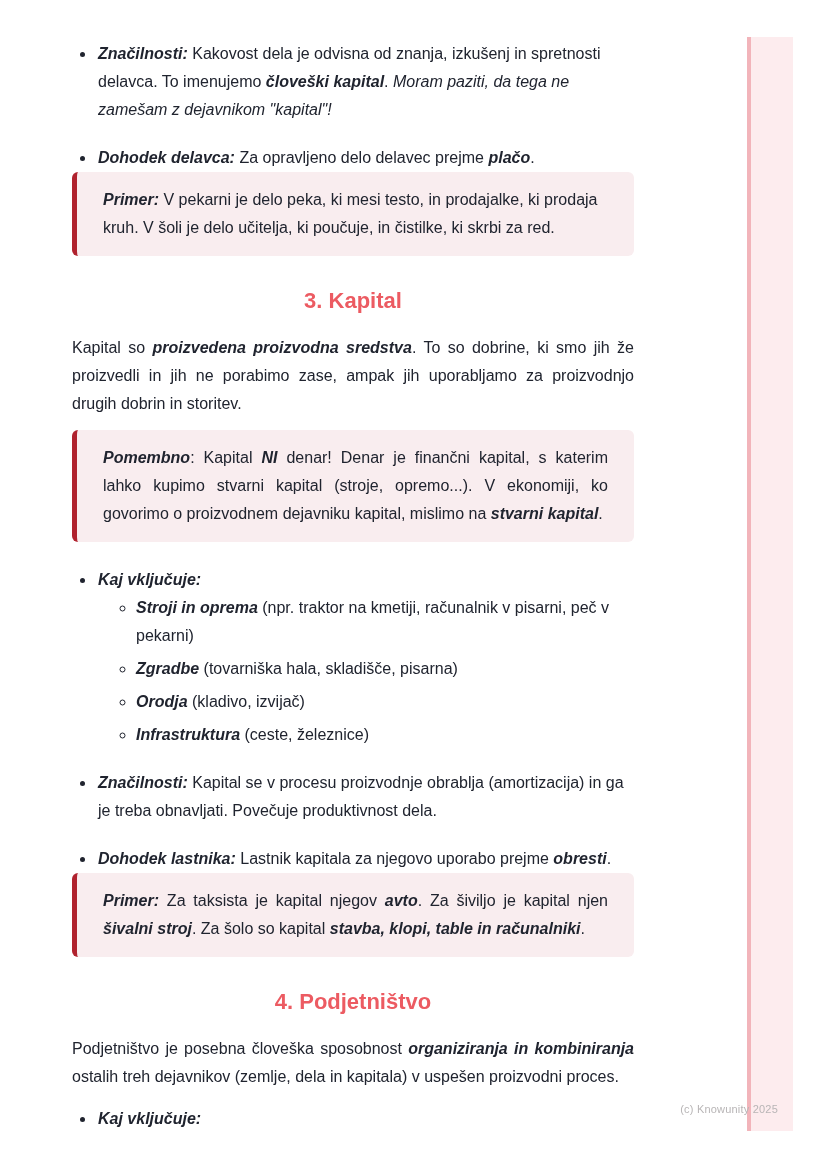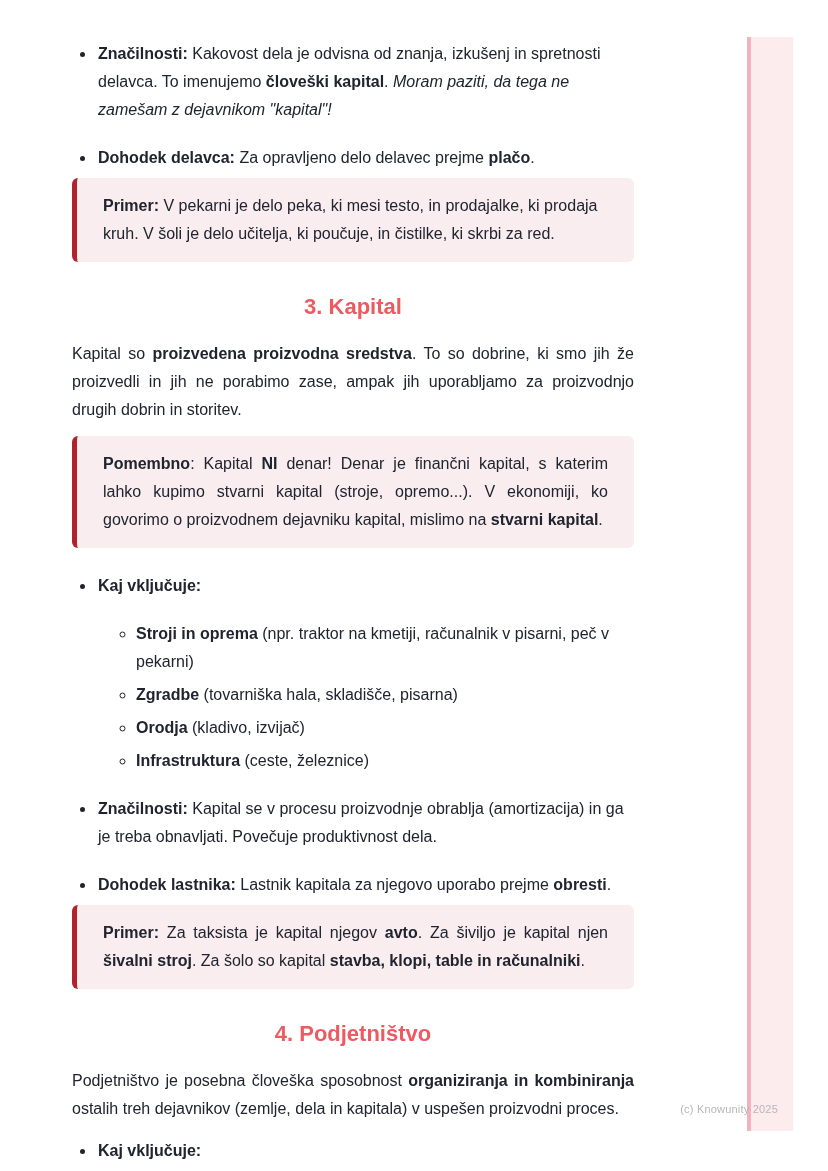--- a/index.html
+++ b/index.html
@@ -23,41 +23,41 @@
     background:var(--strip-fill);
     border-left:4px solid var(--strip-border);
     z-index:1;
   }
   .doc{
     position:absolute;left:72px;top:0;width:562px;
     padding-top:40px;
     font-size:16px;line-height:28px;
     z-index:2;
   }
-  .doc b{font-weight:700;}
+  .doc b{font-weight:700;font-style:italic;}
   .doc i{font-style:italic;}
   ul.bullets{
     margin:0;padding:0 0 0 24px;list-style:disc;
   }
   ul.bullets>li{padding-left:2px;}
   ul.bullets li+li{margin-top:20px;}
   ul.sub-bullets{
-    margin:20px 0 0 0;padding:0 0 0 38px;list-style:circle;
+    margin:0 0 0 0;padding:0 0 0 38px;list-style:circle;
   }
   ul.sub-bullets li+li{margin-top:5px;}
   .callout{
     background:var(--callout-bg);
     border-left:5px solid var(--callout-border);
     border-radius:6px;
     padding:14px 26px;
     margin:6px 0 0 0;
   }
   .callout p{margin:0;}
   .callout.justify p{text-align:justify;}
-  ul.bullets+.callout{margin-top:6px;}
+  ul.bullets+.callout{margin-top:0;}
   .para+.callout{margin-top:12px;}
   .callout+.sec-heading{margin-top:32px;}
   .sec-heading{
     margin:0;color:var(--accent);
     font-size:22px;line-height:26px;font-weight:700;text-align:center;
   }
   .sec-heading+.para{margin-top:20px;}
   .para{margin:0;text-align:justify;}
   .callout+ul.bullets{margin-top:24px;}
   .para+ul.bullets{margin-top:14px;}

